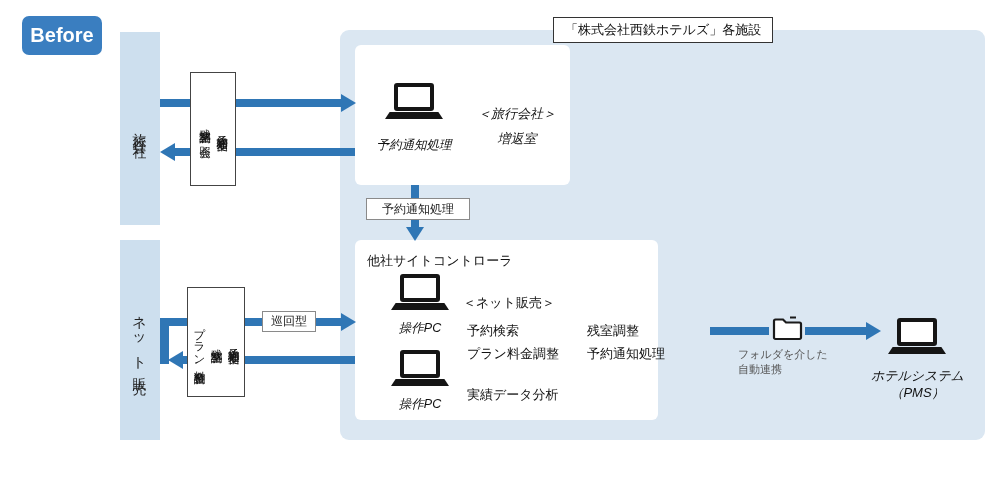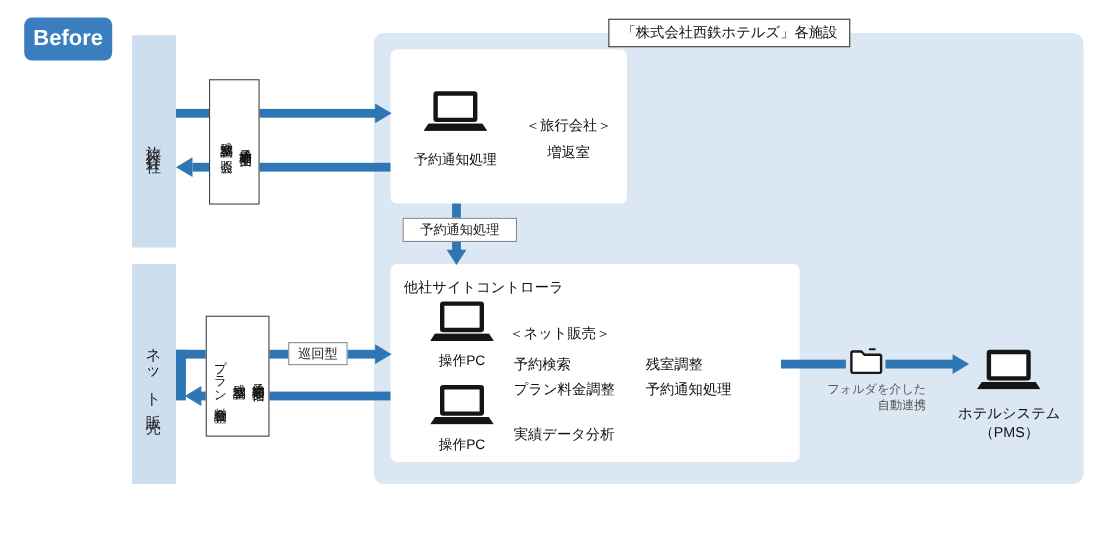--- a/index.html
+++ b/index.html
@@ -31,23 +31,23 @@
   .tag { position:absolute; background:#fff; border:1px solid #8a8a8a; font-size:12px; color:#222;
          display:flex; align-items:center; justify-content:center; z-index:3; white-space:nowrap; }
 
   .laptop { position:absolute; width:58px; z-index:2; }
   .laptop .screen { width:40px; height:28px; margin:0 auto; border:4px solid #151515; border-radius:3px;
                     background:#fff; }
   .laptop .base { width:58px; height:7px; background:#151515; margin-top:1px;
                   clip-path:polygon(8% 0, 92% 0, 100% 100%, 0 100%); }
 
   .lbl { position:absolute; font-size:13px; color:#111; z-index:2; white-space:nowrap; }
-  .lbl.c { text-align:center; white-space:normal; }
+  .lbl.c { text-align:center; white-space:normal;font-style:italic; }
   .lbl.sm { font-size:12.5px; }
-  .cap { position:absolute; font-size:11px; color:#555; line-height:1.35; text-align:right; z-index:2; }
+  .cap { position:absolute; font-size:11px; color:#555; line-height:1.35; text-align:left; z-index:2; }
 
   .folder-wrap { position:absolute; background:var(--panel-blue,#dbe7f2); display:flex; align-items:center;
                  justify-content:center; z-index:3; }
 </style>
 </head>
 <body>
 
 <div class="canvas">
 
   <div class="badge" style="left:22px; top:16px; width:80px; height:39px;">Before</div>
@@ -90,21 +90,21 @@
   <div class="head r" style="left:341px; top:313px;"></div>
   <div class="hline" style="left:176px; top:356px; width:179px; height:8px;"></div>
   <div class="head l" style="left:168px; top:351px;"></div>
   <div class="vtextbox" style="left:187px; top:287px; width:58px; height:110px;">
     <span class="vtext">プラン料金調整</span>
     <span class="vtext">残室調整</span>
     <span class="vtext">予約通知受信</span>
   </div>
   <div class="tag" style="left:262px; top:311px; width:54px; height:21px;">巡回型</div>
 
-  <div class="wbox" style="left:355px; top:240px; width:372px; height:180px;">
+  <div class="wbox" style="left:355px; top:240px; width:303px; height:180px;">
     <div class="lbl" style="left:12px; top:12px;">他社サイトコントローラ</div>
 
     <div class="laptop" style="left:36px; top:34px;">
       <div class="screen"></div>
       <div class="base"></div>
     </div>
     <div class="lbl sm c" style="left:8px; top:80px; width:114px;">操作PC</div>
 
     <div class="laptop" style="left:36px; top:110px;">
       <div class="screen"></div>

